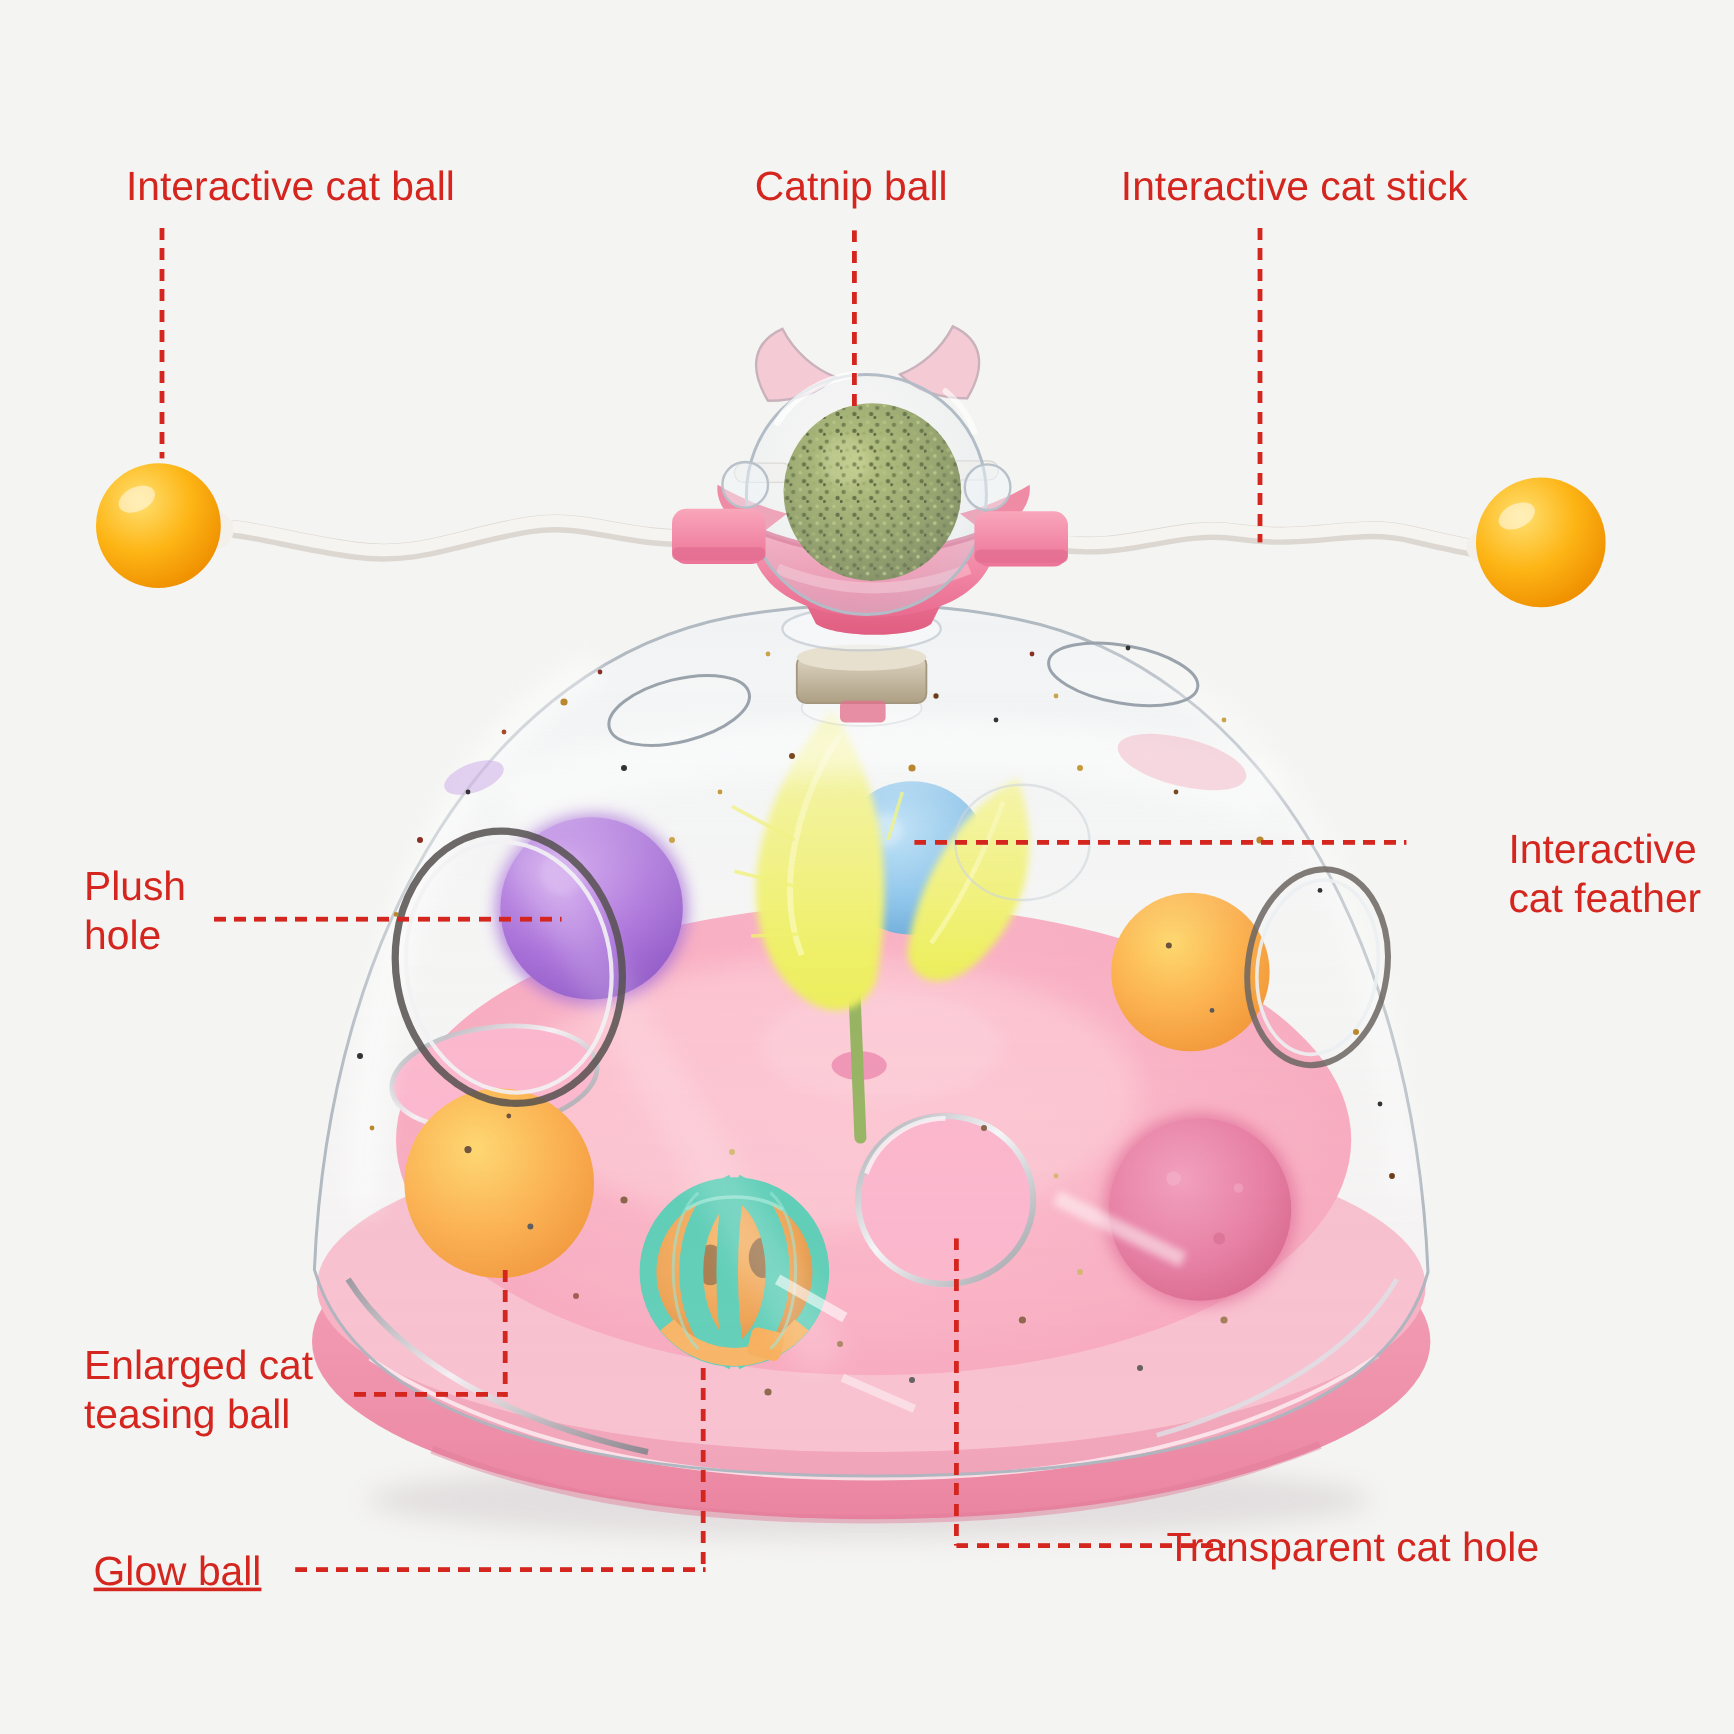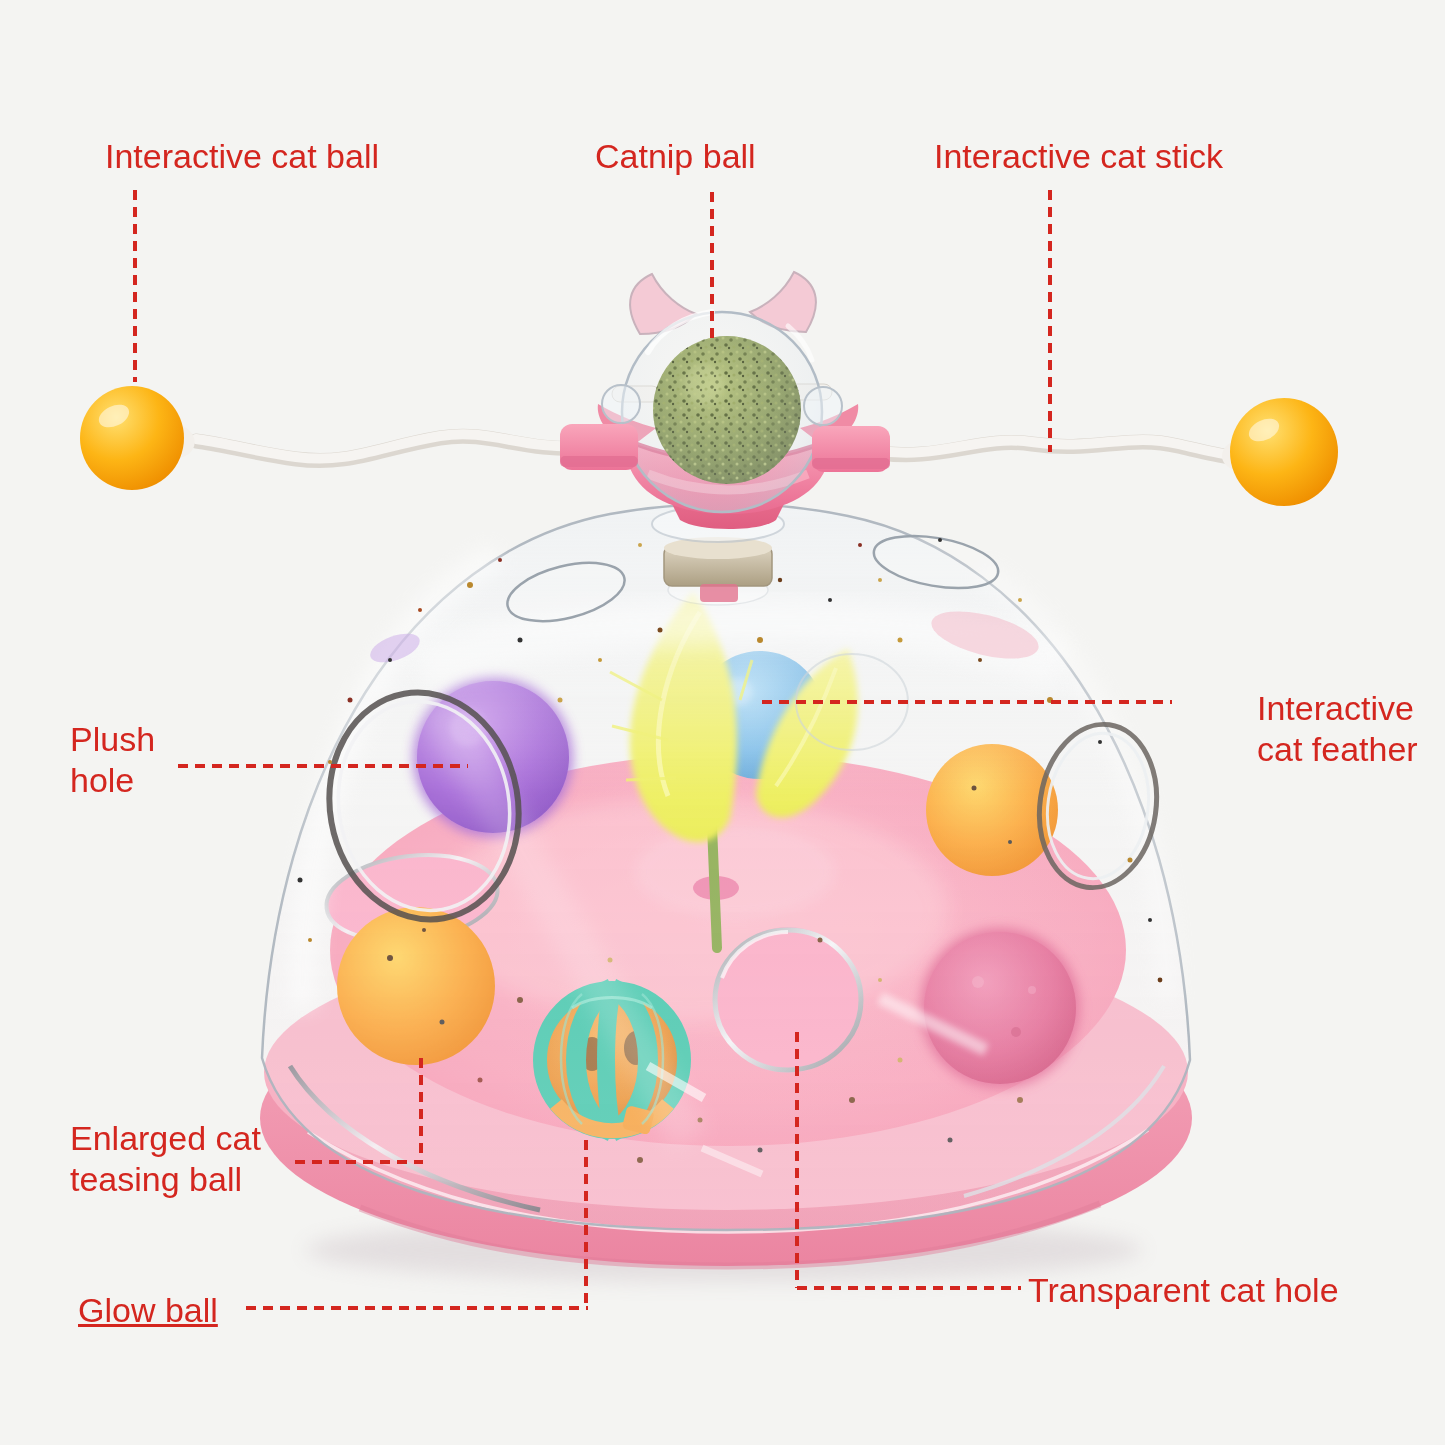--- a/index.html
+++ b/index.html
@@ -347,21 +347,21 @@
   </g>
 </svg>
 </div>
 
 <div>
   <div class="label" style="left:85px;top:136px;margin-left:20px;">Interactive cat ball</div>
   <div class="dv" style="left:133px;top:190px;height:192px;"></div>
 </div>
 
 <div>
-  <div class="label" style="left:595px;top:136px;">Catnip ball</div>
+  <div class="label" style="left:629px;top:136px;">Catnip ball</div>
   <div class="dv" style="left:710px;top:192px;height:148px;"></div>
 </div>
 
 <div>
   <div class="label" style="left:934px;top:136px;">Interactive cat stick</div>
   <div class="dv" style="left:1048px;top:190px;height:262px;"></div>
 </div>
 
 <div>
   <div class="label" style="left:70px;top:719px;width:130px;">Plush hole</div>
@@ -379,16 +379,16 @@
   <div class="dv" style="left:419px;top:1058px;height:106px;"></div>
 </div>
 
 <div>
   <div class="label" style="left:78px;top:1290px;text-decoration:underline;">Glow ball</div>
   <div class="dh" style="left:246px;top:1306px;width:342px;"></div>
   <div class="dv" style="left:584px;top:1140px;height:170px;"></div>
 </div>
 
 <div>
-  <div class="label" style="left:1028px;top:1270px;text-align:center;">Transparent cat hole</div>
+  <div class="label" style="left:972px;top:1270px;text-align:center;">Transparent cat hole</div>
   <div class="dv" style="left:795px;top:1032px;height:256px;"></div>
   <div class="dh" style="left:797px;top:1286px;width:224px;"></div>
 </div>
 
 </body></html>

